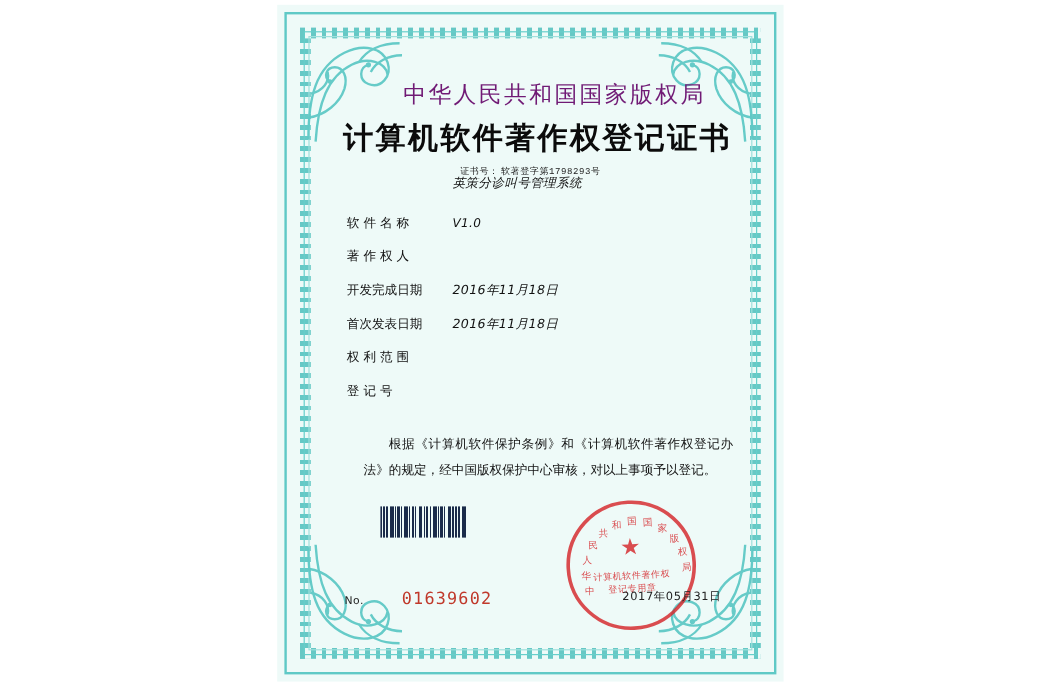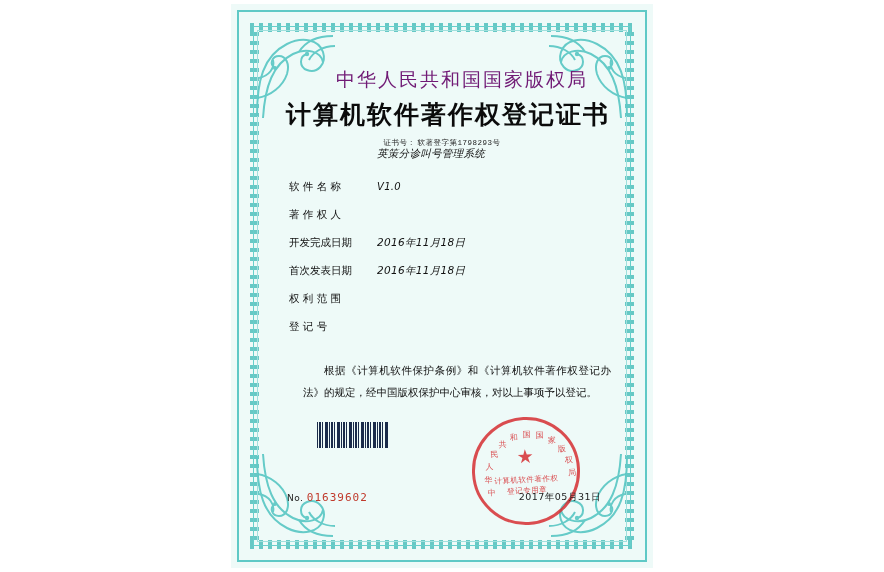--- a/index.html
+++ b/index.html
@@ -214,23 +214,24 @@
   .footer-no {
     position: absolute;
     left: 56px;
     top: 487px;
     font-size: 9px;
     color: #222;
     letter-spacing: .5px;
   }
   .footer-no .digits {
     font-family: "DejaVu Sans Mono", monospace;
-    font-size: 11px;
+    font-size: 14px;
     color: #c0392b;
     letter-spacing: 1px;
+    margin-left: 28px;
   }
   .footer-date {
     position: absolute;
     right: 52px;
     top: 487px;
     font-size: 9.5px;
     color: #222;
     letter-spacing: .5px;
     text-align: center;
   }

